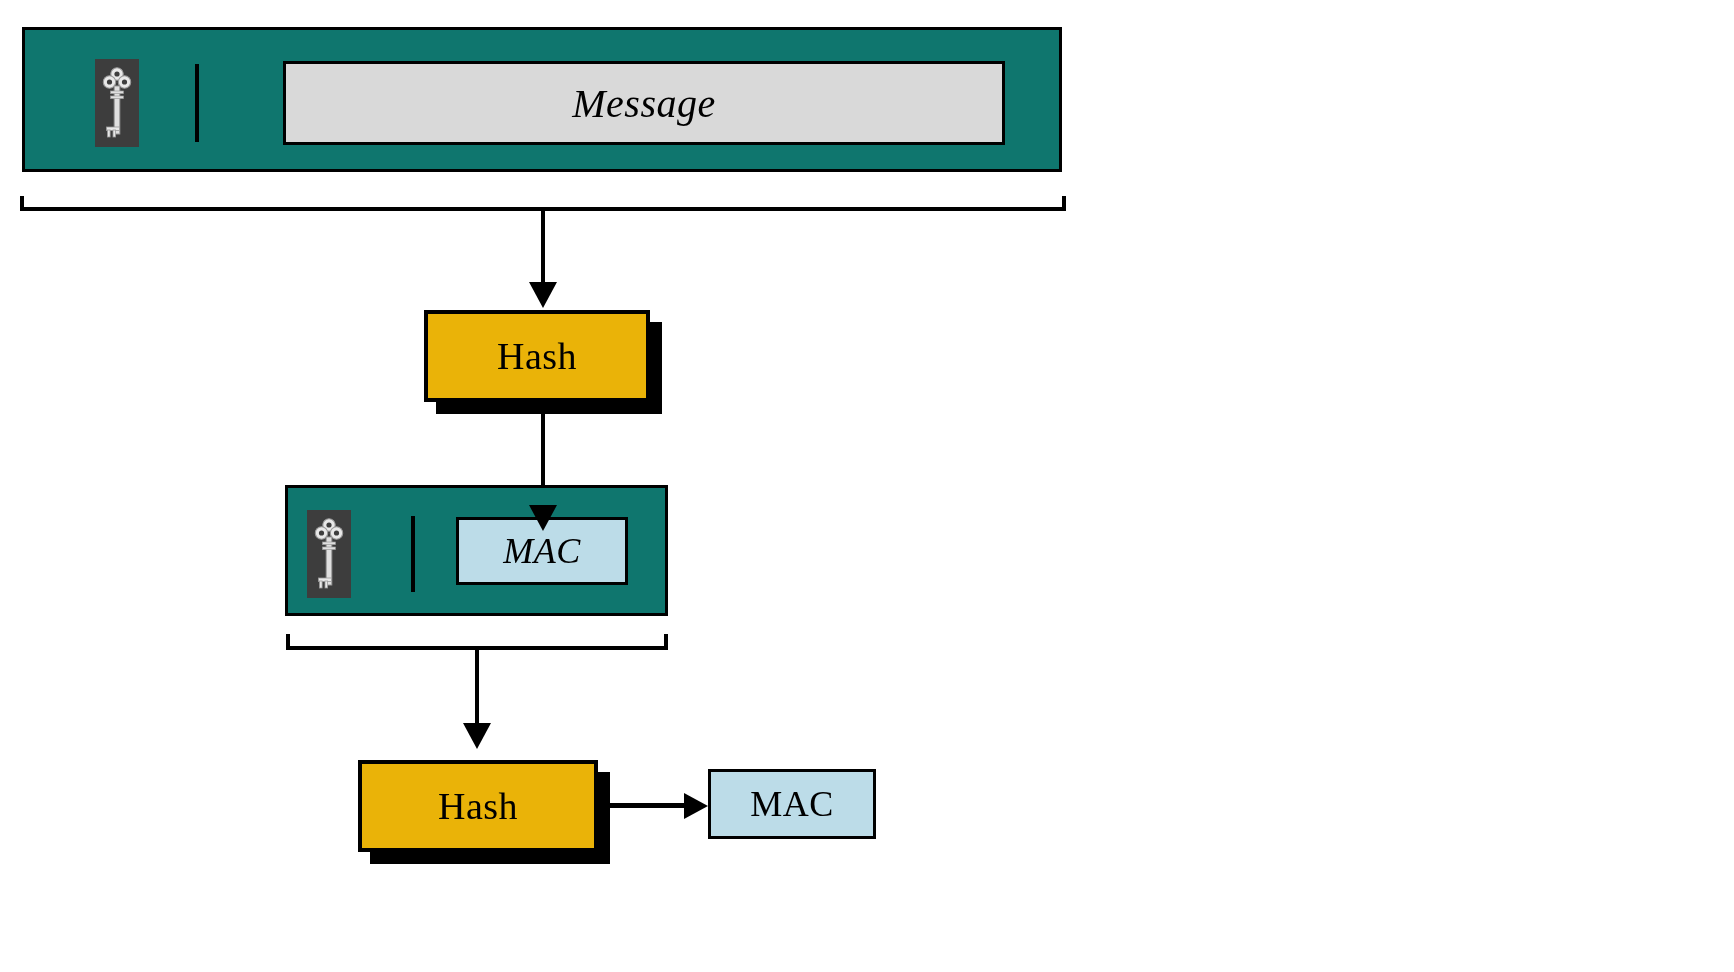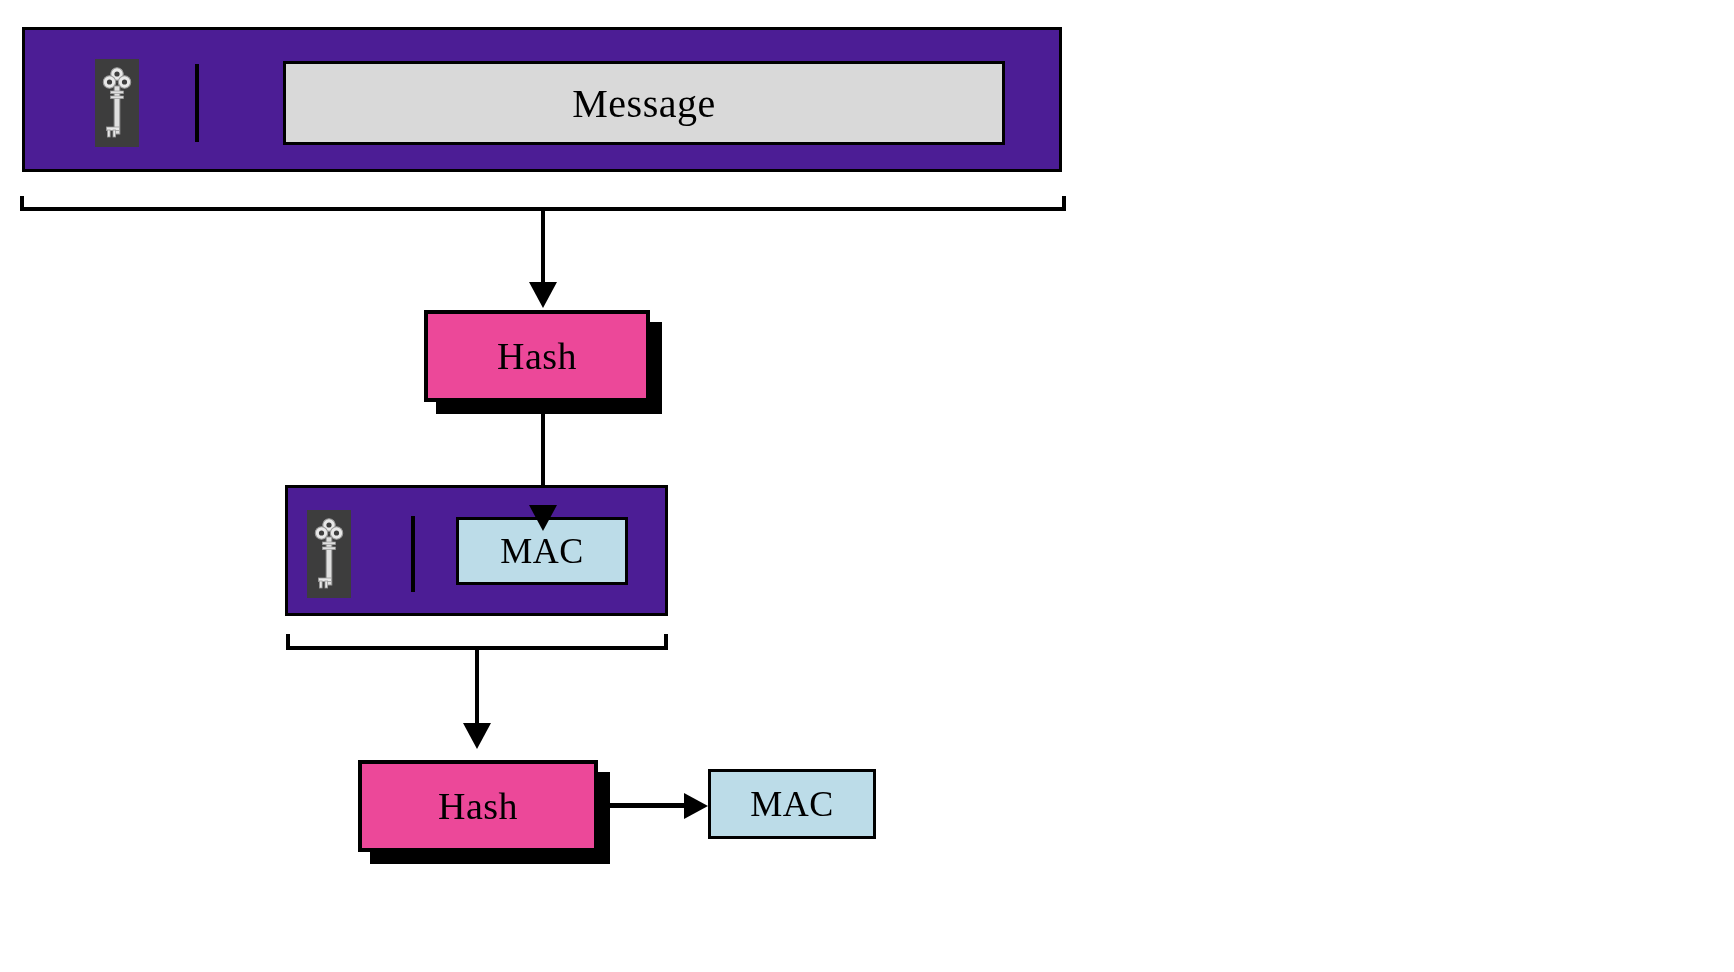--- a/index.html
+++ b/index.html
@@ -17,22 +17,23 @@
     height: 972px;
     background: #ffffff;
     overflow: hidden;
   }
 
   
   .abs { position: absolute; box-sizing: border-box; }
 
   
   .container-box {
-    background: #4c1d95;
+    background: #0f766e;
     border: 3px solid #000000;
+    font-style: italic;
   }
 
   
   .key-plate {
     background: #3d3d3d;
     display: flex;
     align-items: center;
     justify-content: center;
   }
   .key-plate svg { display: block; }
@@ -57,21 +58,21 @@
     background: #bcdce8;
     border: 3px solid #000000;
     display: flex;
     align-items: center;
     justify-content: center;
     color: #000000;
   }
 
   
   .hash-box {
-    background: #ec4899;
+    background: #eab308;
     border: 4px solid #000000;
     display: flex;
     align-items: center;
     justify-content: center;
     color: #000000;
     z-index: 3;
   }
   .hash-shadow {
     background: #000000;
     z-index: 2;

